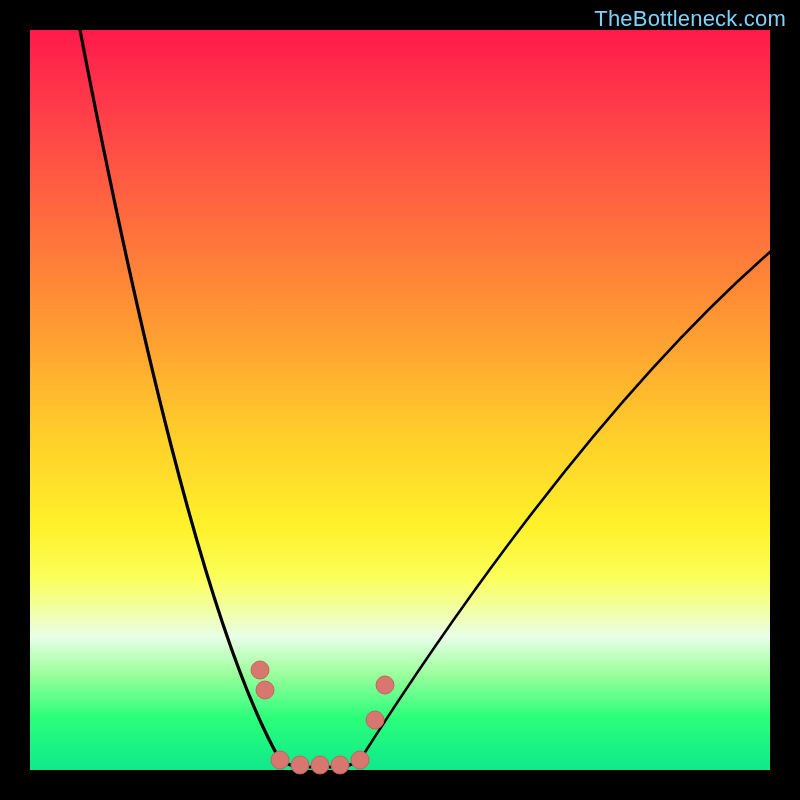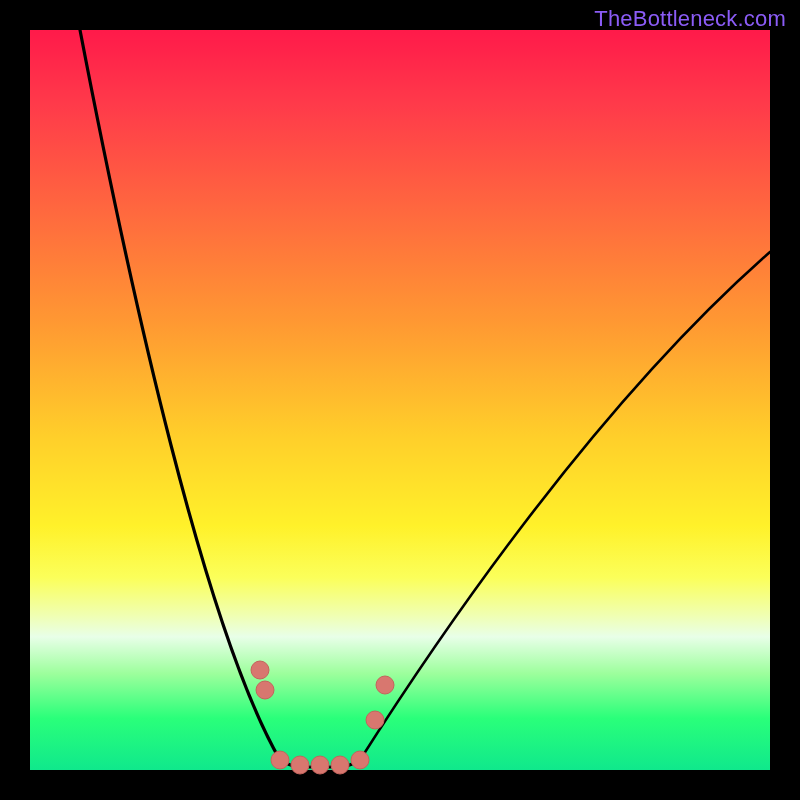--- a/index.html
+++ b/index.html
@@ -38,21 +38,21 @@
       #e8ffe8 82%,
       #9cff9c 87%,
       #2aff7a 93%,
       #10e88c 100%
     );
   }
   .watermark {
     position: absolute;
     top: 6px;
     right: 14px;
-    color: #8b5cf6;
+    color: #7dd3fc;
     font-size: 22px;
     font-weight: 500;
     letter-spacing: 0.2px;
   }
   svg.curve {
     position: absolute;
     top: 30px;
     left: 30px;
     width: 740px;
     height: 740px;

